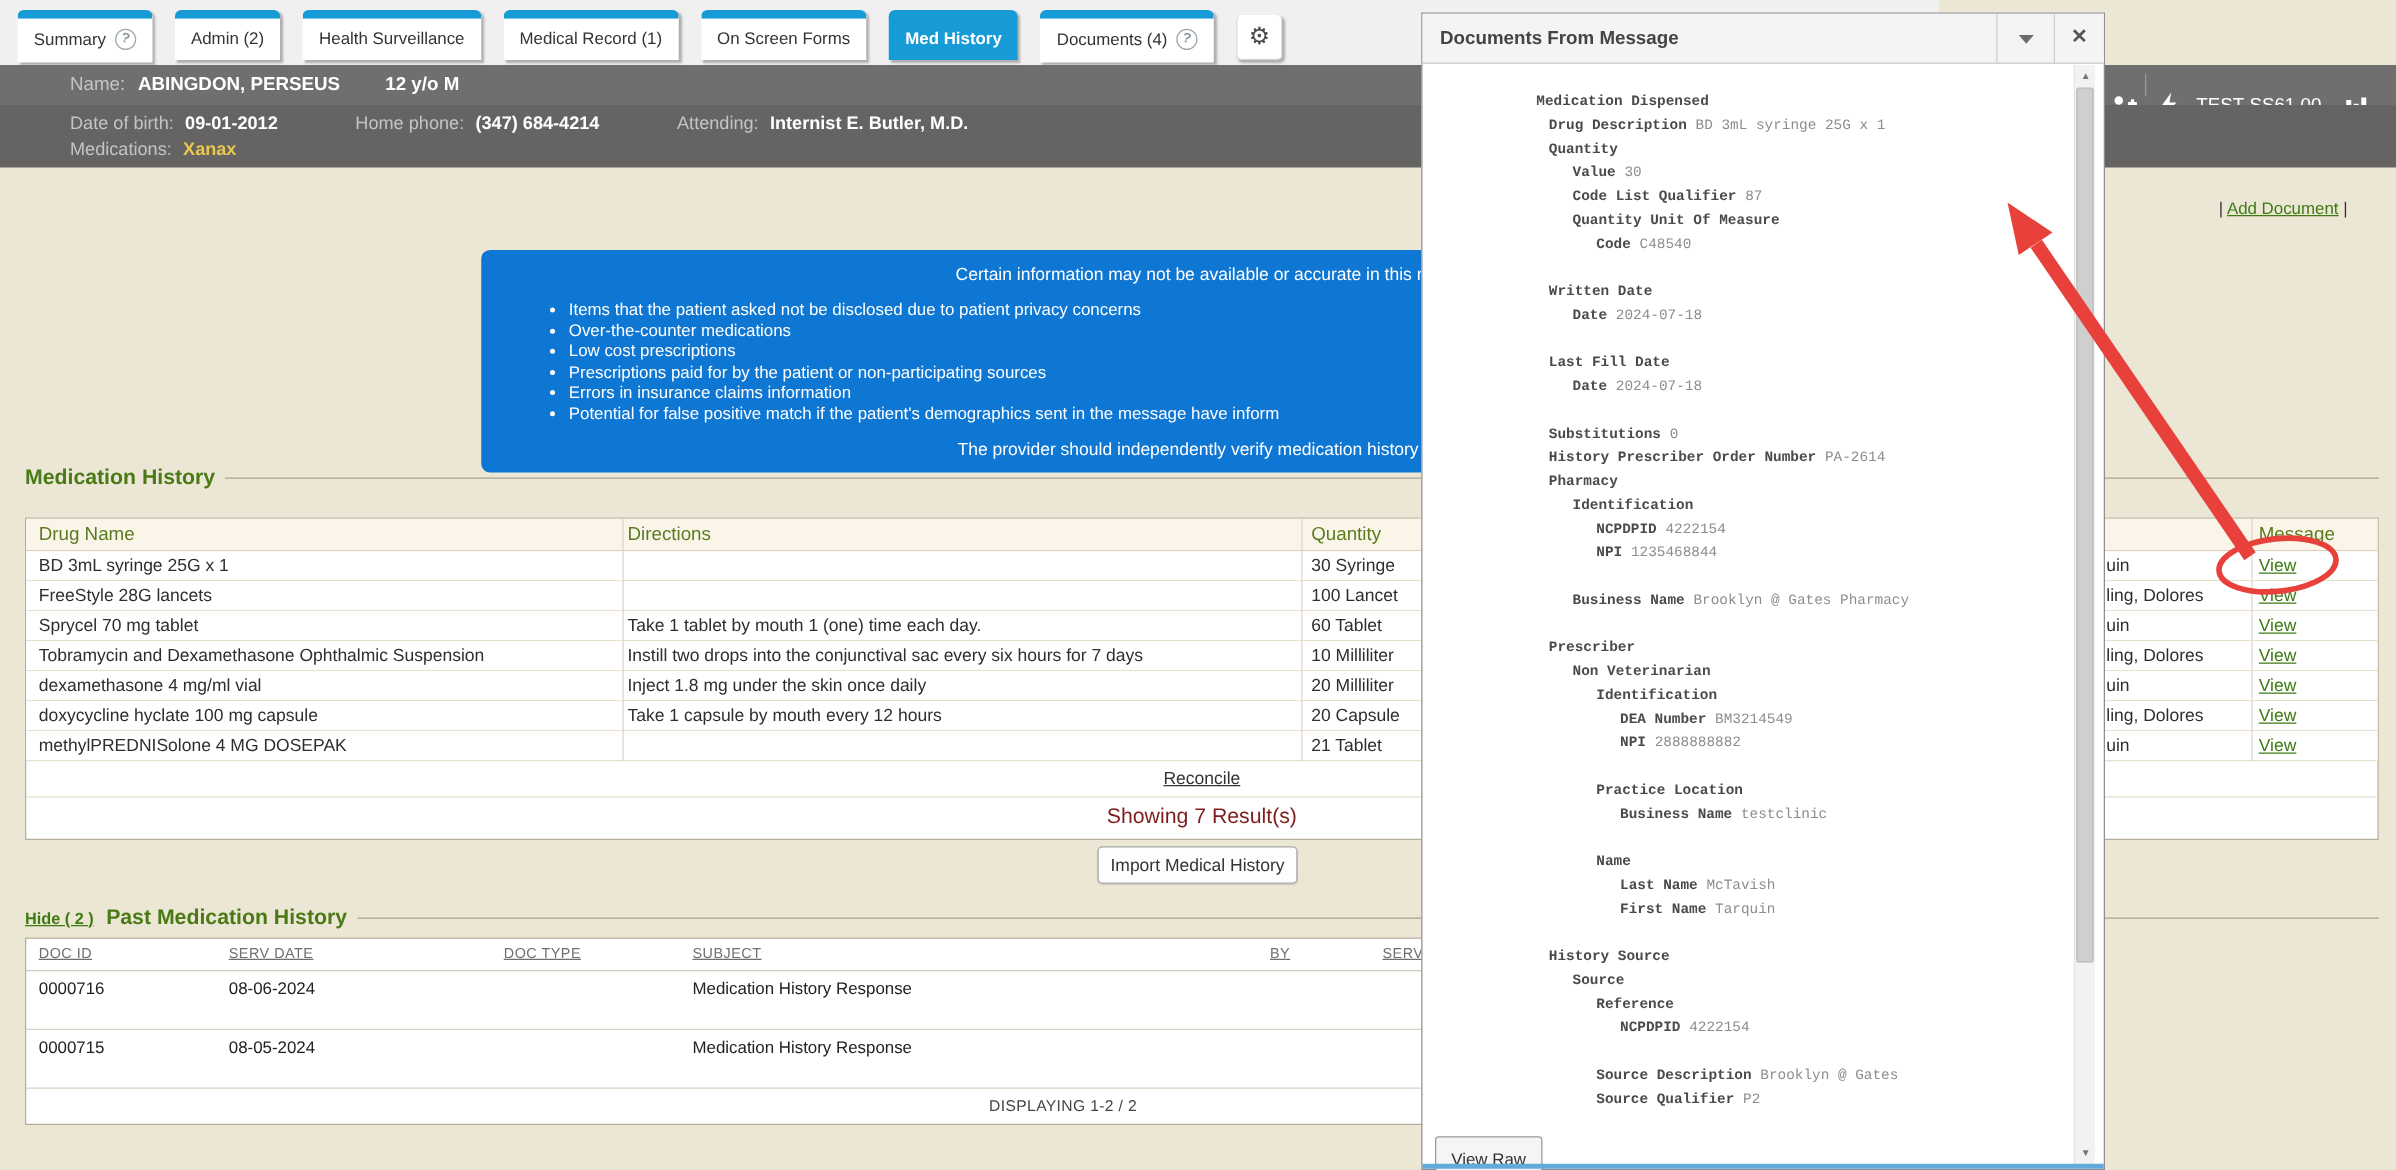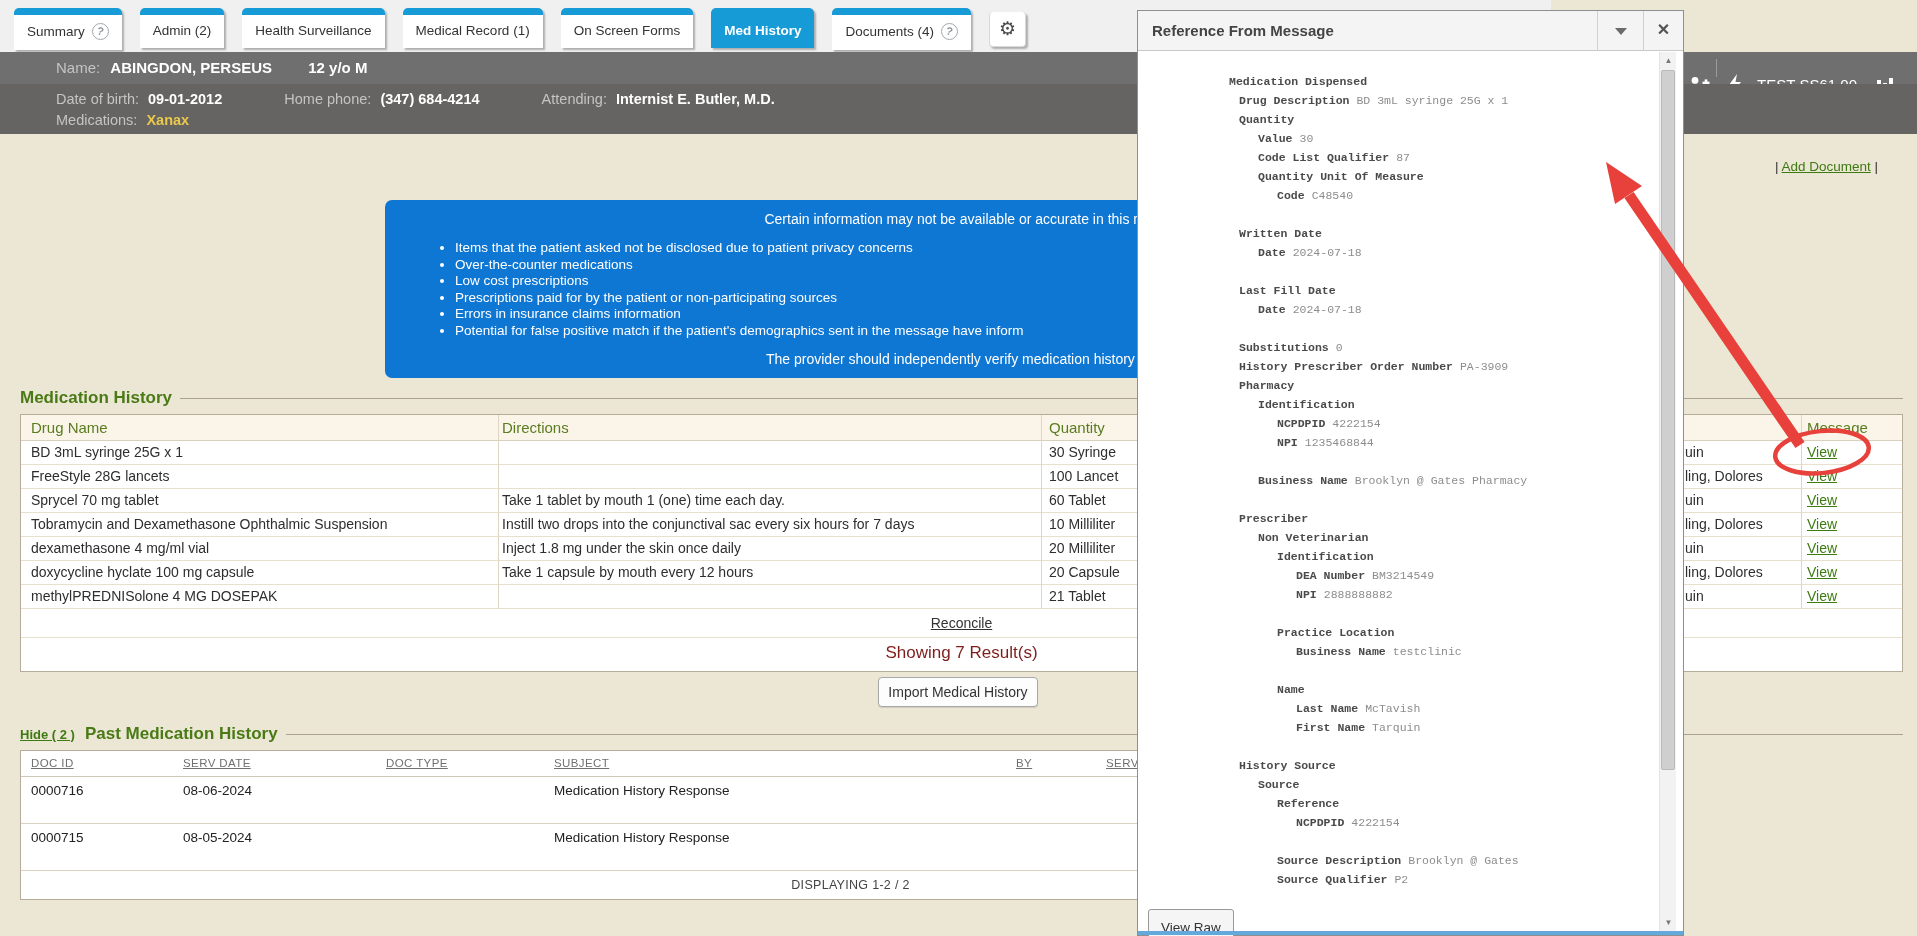--- a/index.html
+++ b/index.html
@@ -73,21 +73,21 @@
 
   
   .import-btn { position:absolute; left:878px; top:677px; width:160px; height:30px; background:#fdfdfd;
                 border:1px solid #a9a9a9; border-radius:4px; font-size:14px; color:#333; text-align:center;
                 line-height:28px; cursor:pointer; box-shadow:0 1px 1px rgba(0,0,0,.12); }
 
   
   .pm-table { position:absolute; left:20px; top:750px; width:1661px; background:#fff; border:1px solid #b5ad9a; }
   .pm-header { position:relative; height:26px; border-bottom:1px solid #cfc7b8; }
   .pm-header span { position:absolute; top:6px; font-size:11.5px; color:#707070; text-decoration:underline; letter-spacing:.4px; cursor:pointer; }
-  .p0{left:10px;} .p1{left:162px;} .p2{left:365px;} .p3{left:533px;} .p4{left:995px;} .p5{left:1085px;}
+  .p0{left:10px;} .p1{left:162px;} .p2{left:382px;} .p3{left:533px;} .p4{left:995px;} .p5{left:1085px;}
   .pm-row { position:relative; height:47px; border-bottom:1px solid #d9d2c2; font-size:13.5px; color:#222; }
   .pm-row span { position:absolute; top:6px; white-space:nowrap; }
   .pm-foot { height:28px; text-align:center; font-size:12.5px; color:#444; padding-top:7px; letter-spacing:.3px; }
 
   
   .modal { position:absolute; left:1137px; top:10px; width:547px; height:926px; background:#fff;
            border:1px solid #8f8f8f; z-index:50; }
   .modal-title { position:absolute; left:0; top:0; right:0; height:40px; background:#f4f4f4;
                  border-bottom:1px solid #c9c9c9; }
   .modal-title .t { position:absolute; left:14px; top:0; line-height:40px; font-size:15px; font-weight:bold; color:#444; }
@@ -213,21 +213,21 @@
     <li>Items that the patient asked not be disclosed due to patient privacy concerns</li>
         <li>Over-the-counter medications</li>
         <li>Low cost prescriptions</li>
         <li>Prescriptions paid for by the patient or non-participating sources</li>
         <li>Errors in insurance claims information</li>
         <li>Potential for false positive match if the patient's demographics sent in the message have inform</li>
       </ul>
     <div class="nf">The provider should independently verify medication history wi</div>
   </div>
 
-  <div class="sec-head" style="top:388px;">
+  <div class="sec-head" style="top:372px;">
     <span class="sec-title">Medication History</span>
     <span class="sec-line"></span>
   </div>
 
   <div class="mh-table">
     <div class="mh-grid">
       <div class="mh-header">
         <span class="c-drug">Drug Name</span>
         <span class="c-dir">Directions</span>
         <span class="c-qty">Quantity</span>
@@ -336,21 +336,21 @@
           <span class="p3">Medication History Response</span>
           <span class="p4"></span>
           <span class="p5"></span>
         </div>
       </div>
     <div class="pm-foot">DISPLAYING 1-2 / 2</div>
   </div>
 
   <div class="modal">
     <div class="modal-title">
-      <span class="t">Reference From Message</span>
+      <span class="t">Documents From Message</span>
       <div class="mbtn mbtn-collapse"></div>
       <div class="mbtn mbtn-close"></div>
     </div>
     <div class="modal-body">
 
         <div class="mline x0">
           <span class="ml">Medication Dispensed</span><span class="mv"></span>
         </div>
 
         <div class="mline x1">
@@ -403,21 +403,21 @@
 
         <div class="mline x0">
           <span class="ml"></span><span class="mv"></span>
         </div>
 
         <div class="mline x1">
           <span class="ml">Substitutions</span><span class="mv">0</span>
         </div>
 
         <div class="mline x1">
-          <span class="ml">History Prescriber Order Number</span><span class="mv">PA-3909</span>
+          <span class="ml">History Prescriber Order Number</span><span class="mv">PA-2614</span>
         </div>
 
         <div class="mline x1">
           <span class="ml">Pharmacy</span><span class="mv"></span>
         </div>
 
         <div class="mline x2">
           <span class="ml">Identification</span><span class="mv"></span>
         </div>
 

